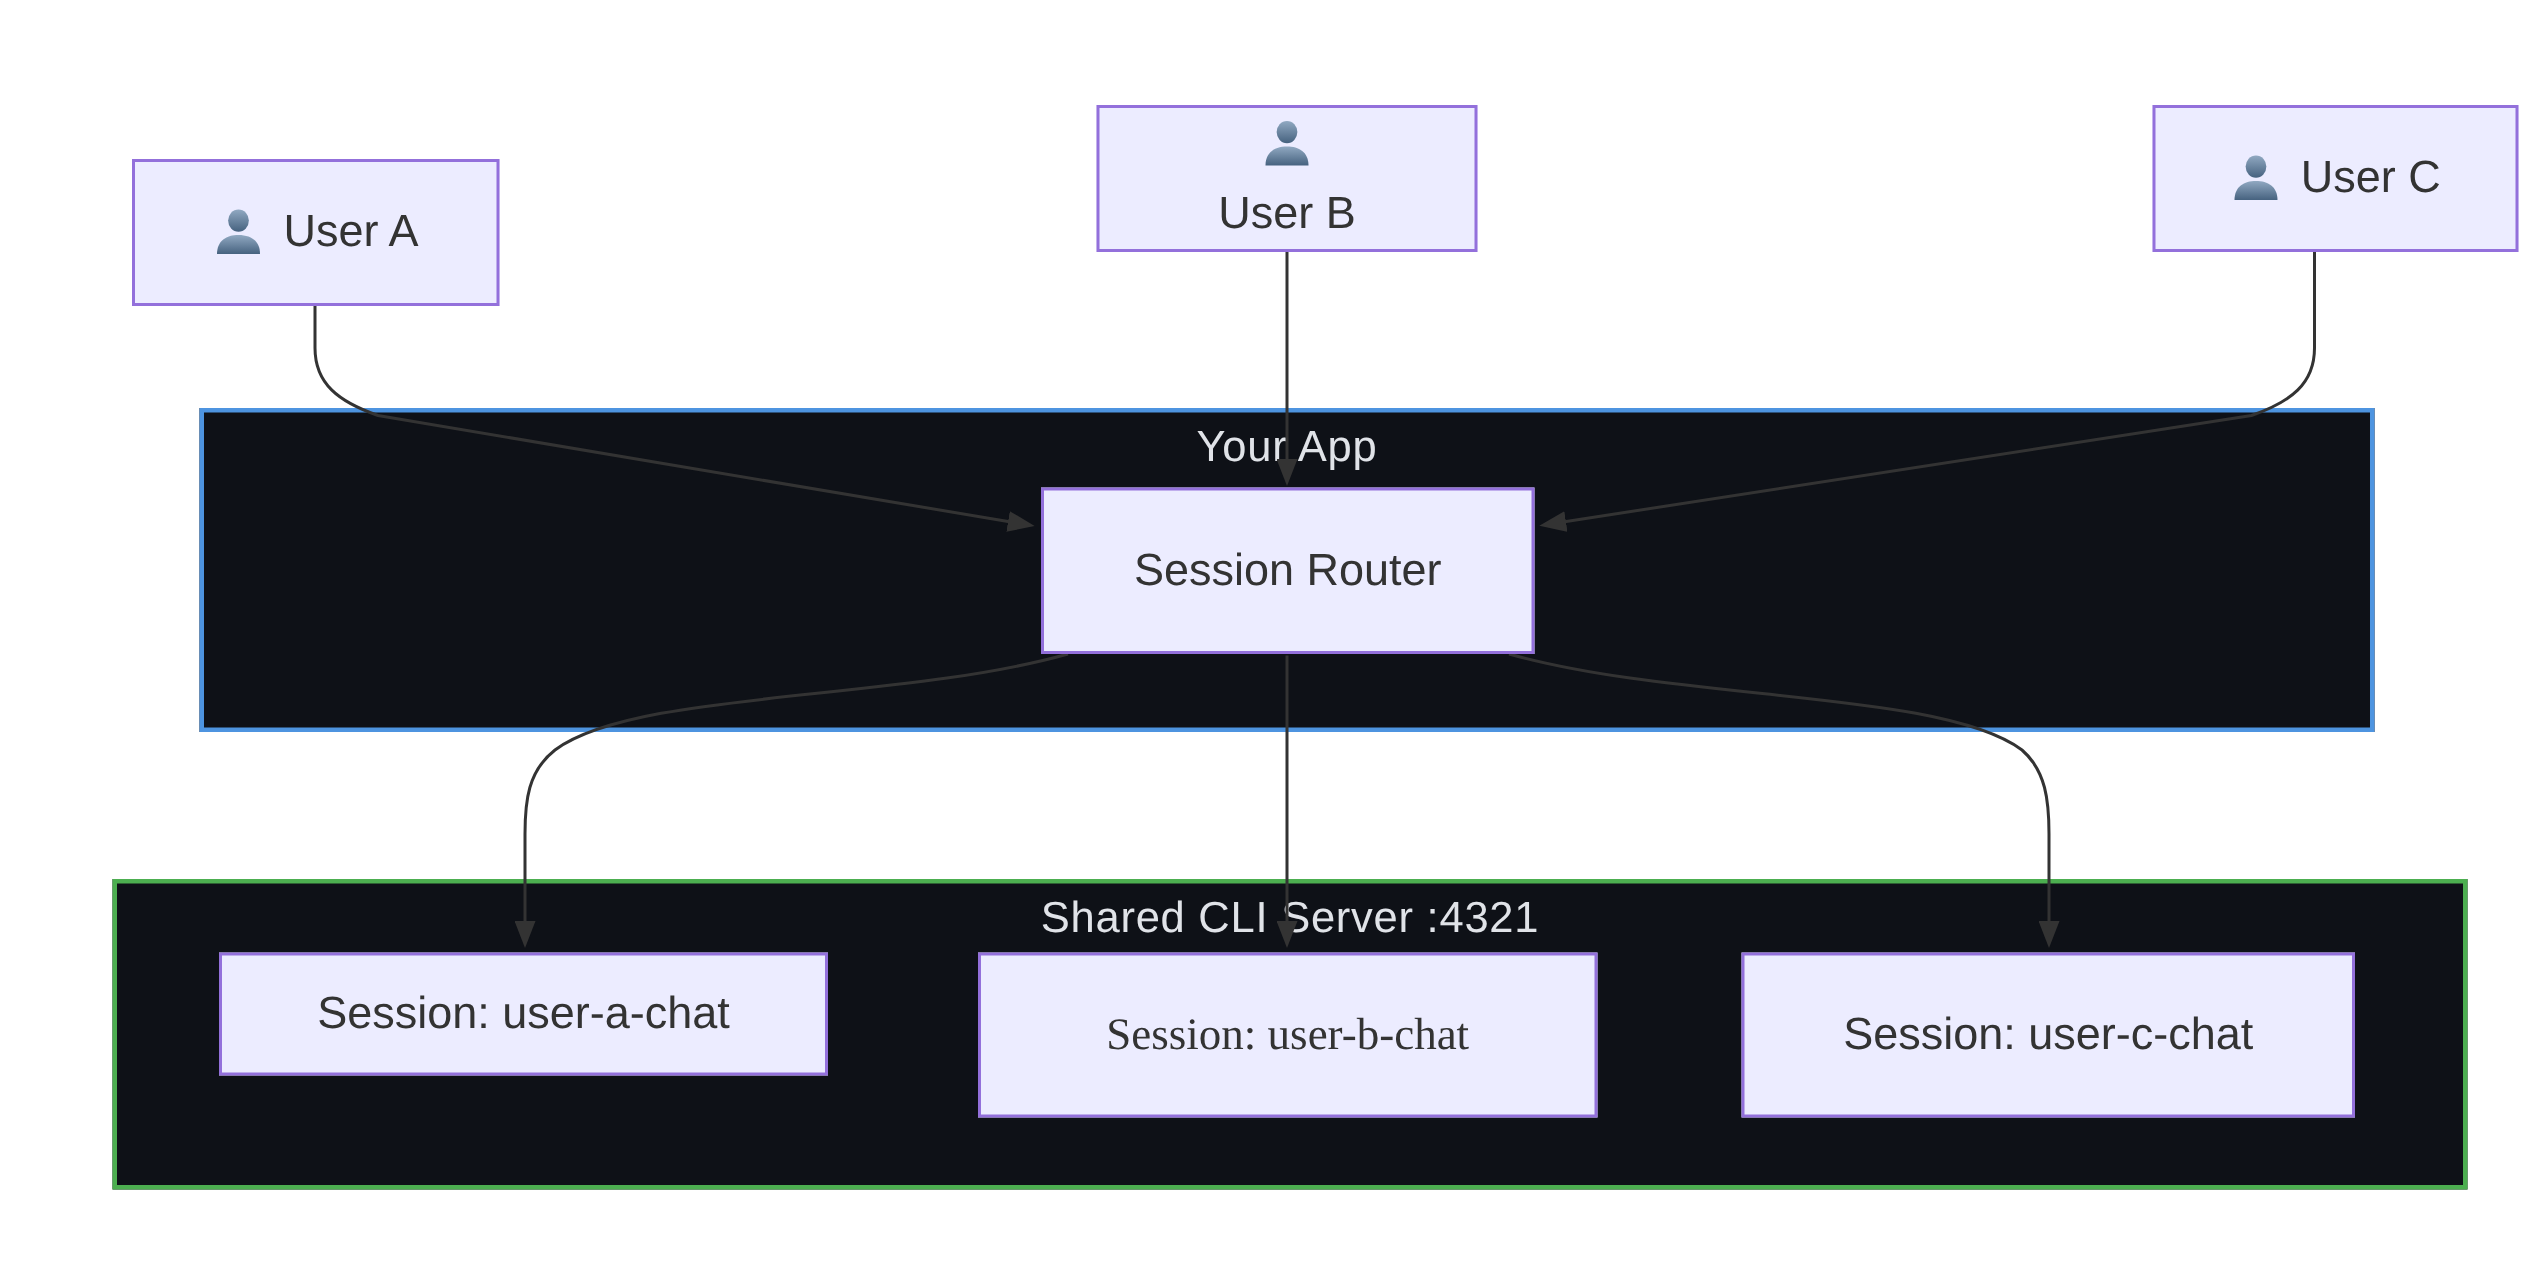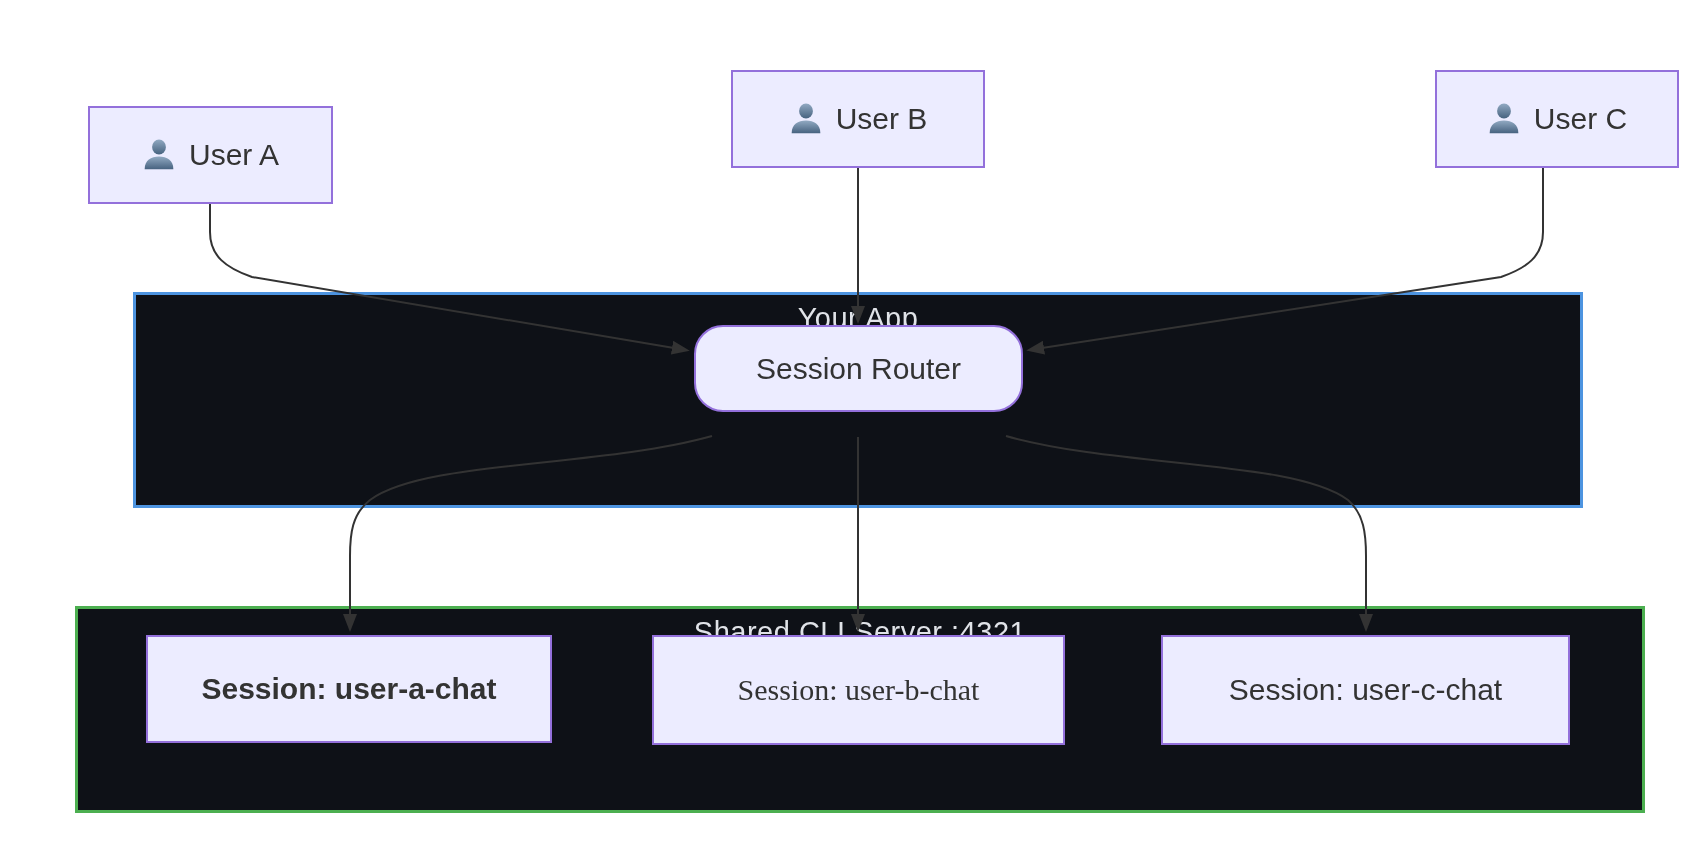--- a/index.html
+++ b/index.html
@@ -12,21 +12,20 @@
     font-family: "Liberation Sans", "DejaVu Sans", sans-serif;
     overflow: hidden;
   }
 
   
   .cluster {
     position: absolute;
     background: var(--cluster_bg, #0e1117);
     z-index: 1;
     box-sizing: border-box;
-    margin-top: 20px;
   }
   .cluster-your-app {
     left: 133px; top: 272px; width: 1450px; height: 216px;
     border: 3px solid var(--your_app_border, #4d94e0);
   }
   .cluster-cli {
     left: 75px; top: 586px; width: 1570px; height: 207px;
     border: 3px solid var(--cli_server_border, #4caf50);
   }
   .cluster-label {
@@ -65,24 +64,24 @@
     justify-content: center;
     gap: 13px;
     background: var(--node_fill, #ececff);
     border: 2px solid var(--node_border, #9370db);
     color: var(--node_text, #333333);
     font-size: 30px;
     z-index: 4;
     box-sizing: border-box;
   }
   .n-user-a    { left: 88px;   top: 70px;  width: 245px; height: 98px; margin-top: 36px; }
-  .n-user-b    { left: 731px;  top: 70px;  width: 254px; height: 98px; }
+  .n-user-b    { left: 731px;  top: 70px;  width: 254px; height: 98px; flex-direction: column; }
   .n-user-c    { left: 1435px; top: 70px;  width: 244px; height: 98px; }
-  .n-router    { left: 694px;  top: 325px; width: 329px; height: 87px; border-radius: 29px; }
-  .n-session-a { left: 146px;  top: 635px; width: 406px; height: 108px; font-weight: bold; }
+  .n-router    { left: 694px;  top: 325px; width: 329px; height: 111px; }
+  .n-session-a { left: 146px;  top: 635px; width: 406px; height: 82px; }
   .n-session-b { left: 652px;  top: 635px; width: 413px; height: 110px; font-family: Liberation Serif, serif; }
   .n-session-c { left: 1161px; top: 635px; width: 409px; height: 110px; }
 
   .icon-wrap { display: inline-flex; align-items: center; }
 </style>
 </head>
 <body>
 
 <div class="canvas">
 

